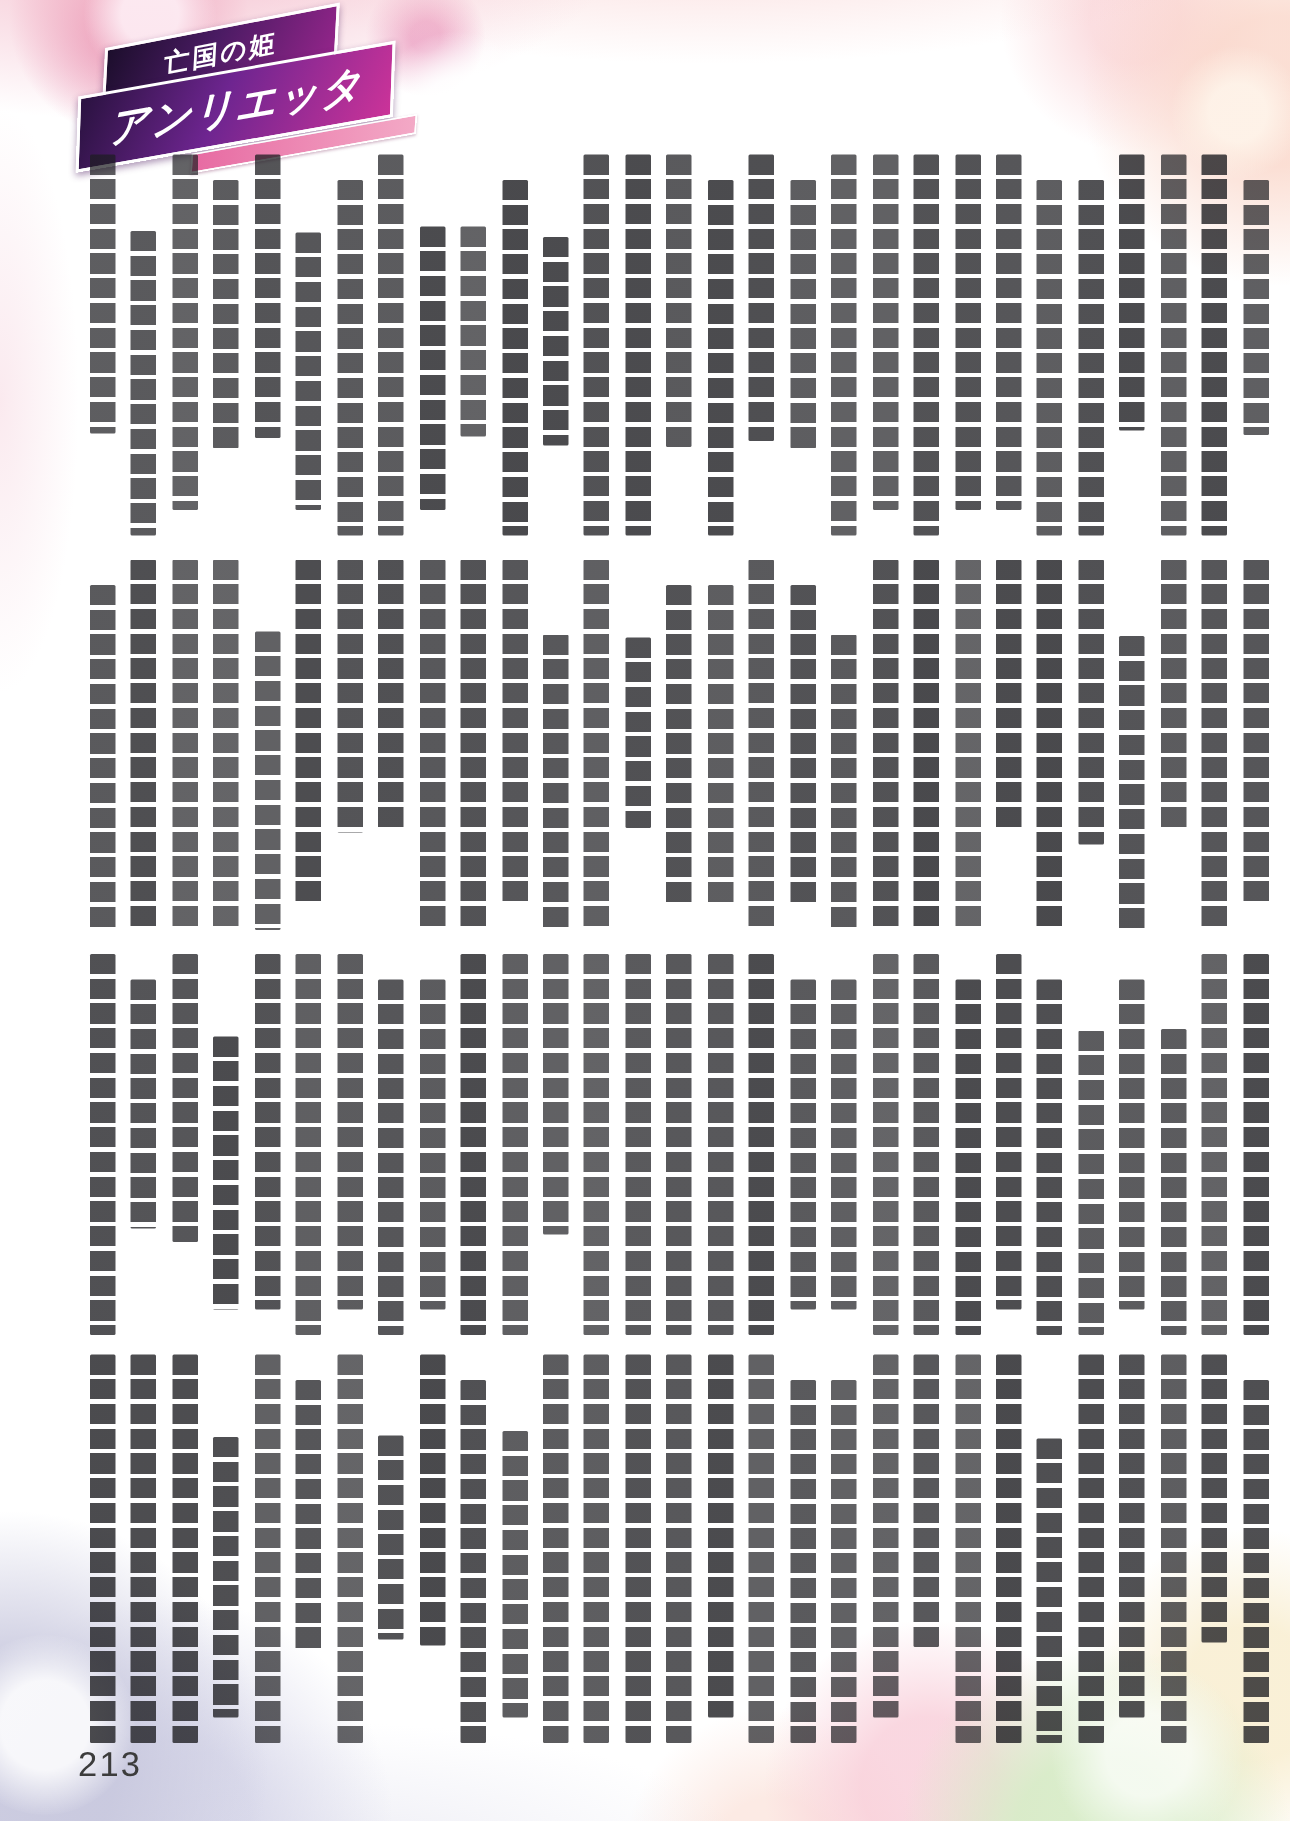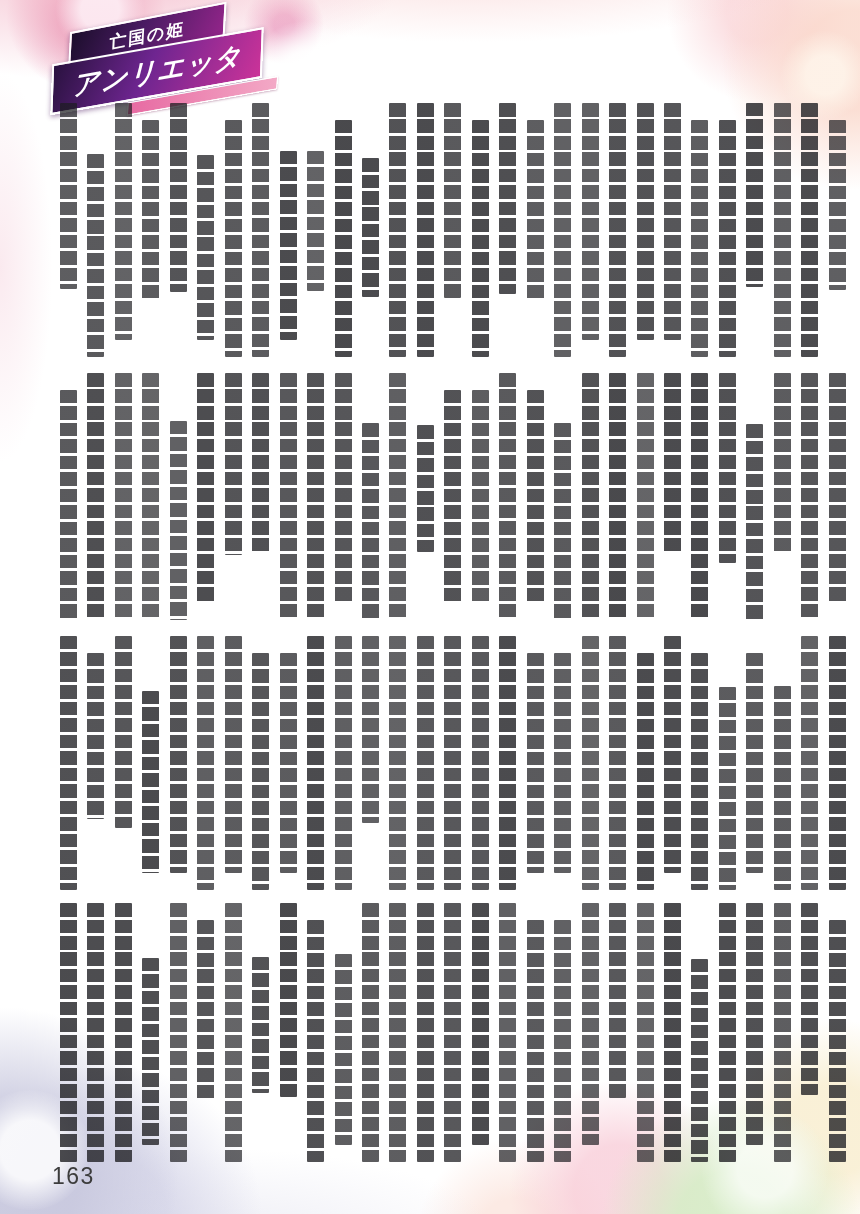--- a/index.html
+++ b/index.html
@@ -226,15 +226,15 @@
       <div class="t-col" style="margin-top: 54.4447px; height: 135.779px; opacity: 0.95;"></div>
       <div class="t-col" style="margin-top: 0px; height: 259px; opacity: 0.85;"></div>
       <div class="t-col" style="margin-top: 17px; height: 180.573px; opacity: 0.93;"></div>
       <div class="t-col" style="margin-top: 0px; height: 259px; opacity: 0.87;"></div>
       <div class="t-col" style="margin-top: 55.4314px; height: 186.569px; opacity: 0.97;"></div>
       <div class="t-col" style="margin-top: 0px; height: 259px; opacity: 0.98;"></div>
       <div class="t-col" style="margin-top: 0px; height: 259px; opacity: 0.98;"></div>
       <div class="t-col" style="margin-top: 0px; height: 259px; opacity: 0.99;"></div>
     </div>
 
-  <div class="page-number">163</div>
+  <div class="page-number">213</div>
 
 </div>
 
 </body></html>

